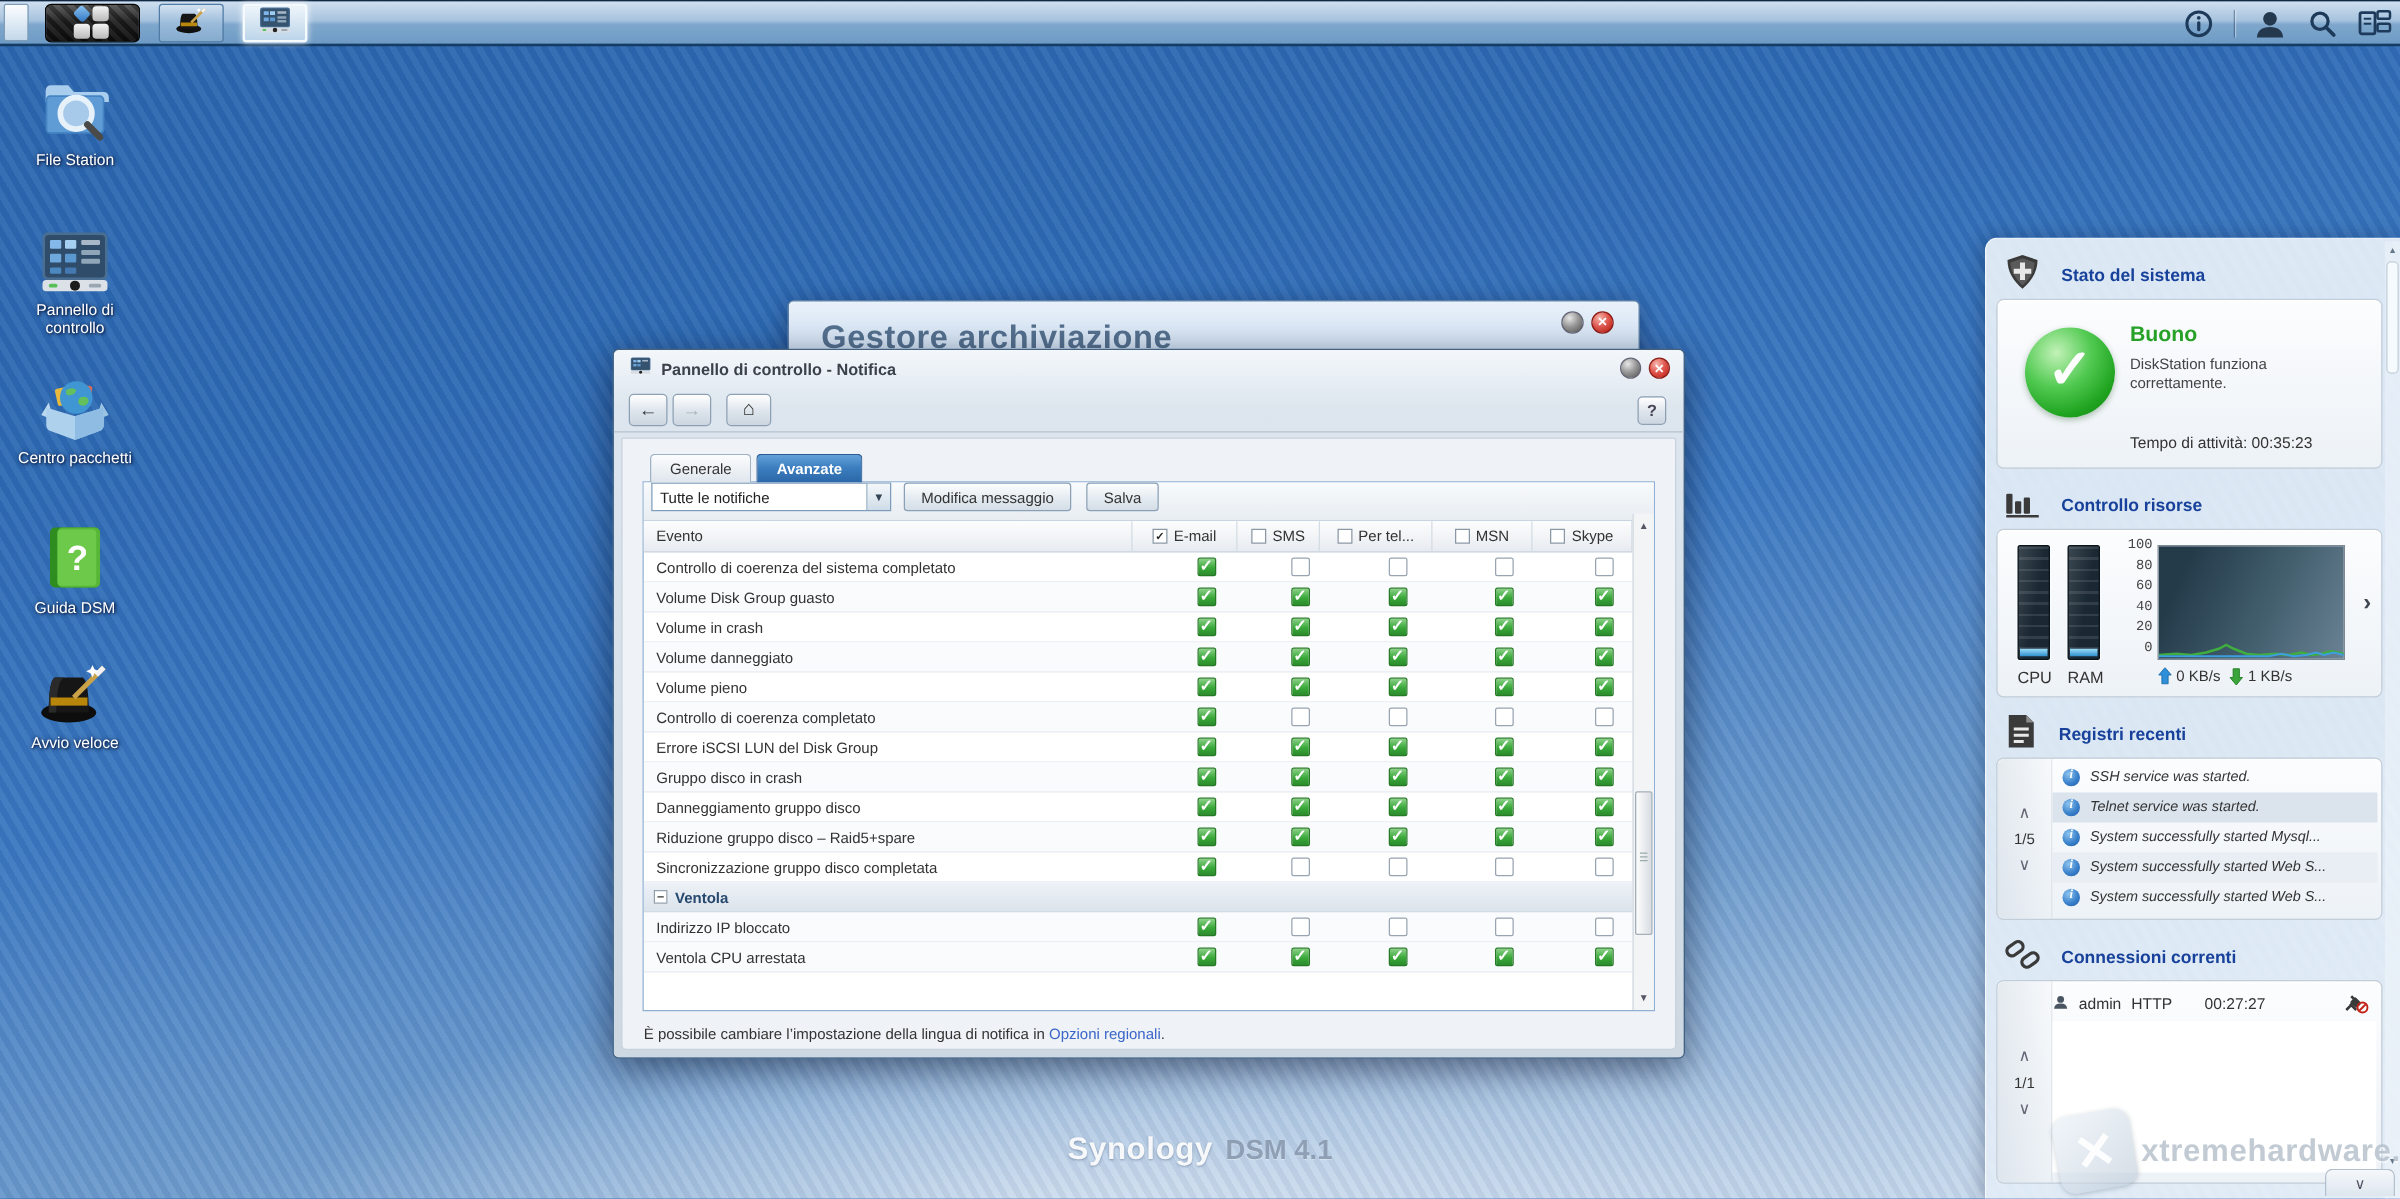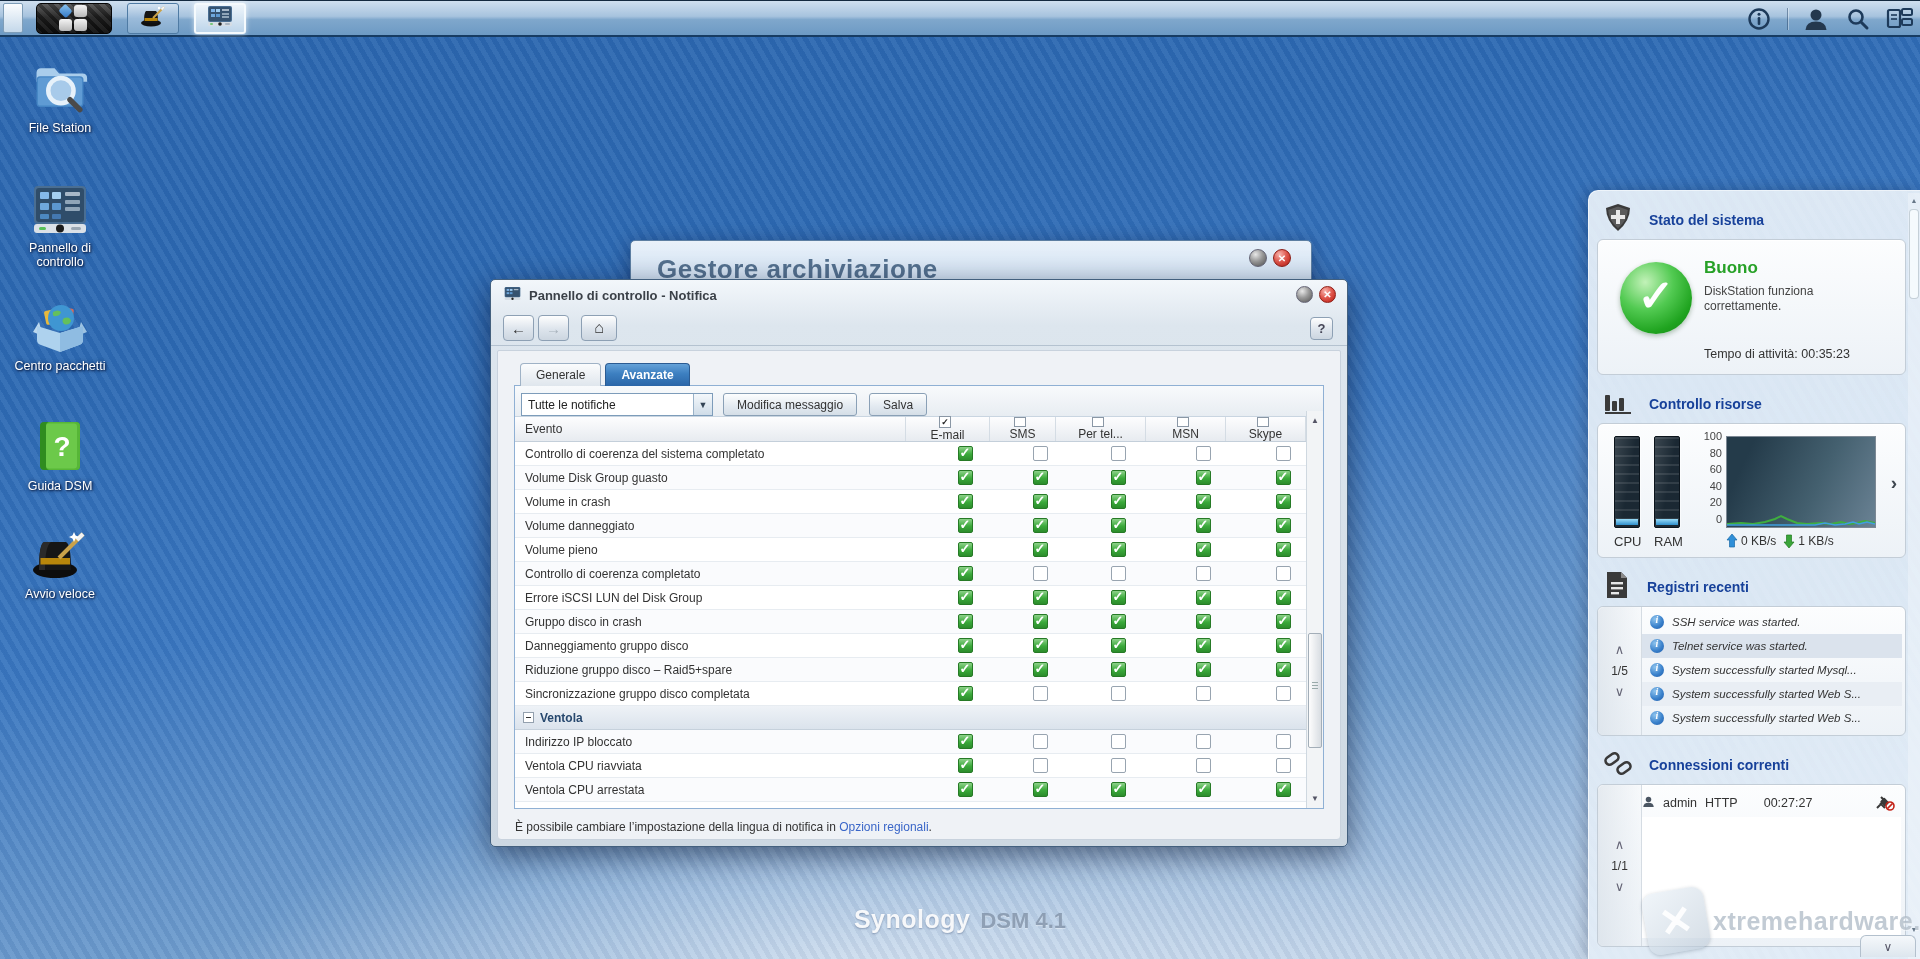--- a/index.html
+++ b/index.html
@@ -85,42 +85,42 @@
 
   .tabs { position:relative; margin:12px 0 0 22px; height:23px; z-index:3; display:flex; gap:4px; }
   .tab { height:23px; padding:0 15px; display:flex; align-items:center; font-size:12px;
     border:1px solid #9fb2c6; border-bottom:none; border-radius:4px 4px 0 0;
     background:linear-gradient(#fbfcfd,#dfe6ed); color:#333; }
   .tab.active { background:linear-gradient(#64a1d8 0%, #3c7fc0 45%, #2b66a8 100%);
     border-color:#2b5b92; color:#fff; font-weight:bold; }
   .panel { position:relative; margin:-1px 16px 0 16px; height:424px; background:#fff;
     border:1px solid #8fb0d4; }
   .panel-toolbar { height:31px; background:linear-gradient(#f8fafc,#e8edf2); border-bottom:1px solid #c9d5e1;
-    display:flex; align-items:flex-end; }
+    display:flex; align-items:flex-start; }
   .dropdown { width:192px; height:23px; margin-left:6px; border:1px solid #7d9cba; background:#fff;
     display:flex; align-items:center; font-size:12px; color:#222; position:relative; }
   .dropdown .dval { margin-left:6px; flex:1; }
   .dropdown .darrow { width:19px; height:21px; border-left:1px solid #9ab2c8;
     background:linear-gradient(#f4f8fb,#cfdce8); display:flex; align-items:center; justify-content:center;
     font-size:9px; color:#345; }
   .pbtn { height:23px; padding:0 13px; margin-left:10px; border:1px solid #8aa0b6; border-radius:3px;
     background:linear-gradient(#fdfefe,#e2e9f0 60%,#d5dee7); font-size:12px; color:#333;
     display:flex; align-items:center; }
   .pbtn.save { margin-left:12px; }
 
   .thead { height:25px; display:flex; background:linear-gradient(#fdfdfe,#e7ebf0); border-bottom:1px solid #c4cfda;
     font-size:12px; color:#333; }
   .th { display:flex; align-items:center; border-right:1px solid #d4dce4; }
   .th.evt { flex:1; padding-left:10px; }
   .th .mini-cb { width:12px; height:12px; border:1px solid #8a97a5; background:#fff; margin-right:5px;
     display:flex; align-items:center; justify-content:center; }
   .th .mini-cb.on::after { content:"✓"; font-size:9px; color:#222; font-weight:bold; }
   .th.c0{width:84px;} .th.c1{width:66px;} .th.c2{width:90px;} .th.c3{width:80px;} .th.c4{width:80px;}
   .th.sbspace{width:17px; border-right:none;}
-  .th.chan { justify-content:center;flex-direction:column; }
+  .th.chan { justify-content:center; }
 
   .tbody { position:relative; height:367px; overflow:hidden; }
   .trow { height:24px; display:flex; align-items:center; border-bottom:1px solid #e7ecf1; font-size:12px; color:#333; }
   .trow.alt { background:#fafbfd; }
   .trow .rl { flex:1; padding-left:10px; white-space:nowrap; overflow:hidden; }
   .trow .cc { display:flex; align-items:center; justify-content:center; }
   .trow .cc.c0{width:84px;} .trow .cc.c1{width:66px;} .trow .cc.c2{width:90px;} .trow .cc.c3{width:80px;} .trow .cc.c4{width:80px;}
   .cb { width:15px; height:15px; border:1px solid #98a4b0; background:#fff; border-radius:2px; position:relative; }
   .cb.on { background:linear-gradient(#8ed28a 0%, #3aa93a 55%, #2c8c2c 100%); border-color:#267a26; }
   .cb.on::after { content:"✓"; position:absolute; left:1px; top:-2px; color:#fff; font-size:13px; font-weight:bold; }
@@ -165,21 +165,21 @@
     border-radius:2px; overflow:hidden; box-shadow:0 0 0 1px rgba(255,255,255,0.5); }
   .meter::before { content:""; position:absolute; inset:0;
     background:linear-gradient(100deg, rgba(255,255,255,0.16), rgba(255,255,255,0.02) 55%),
       repeating-linear-gradient(180deg, rgba(255,255,255,0.10) 0 2px, rgba(255,255,255,0) 2px 9px); }
   .meter .fill { position:absolute; left:1px; right:1px; bottom:2px; height:6px;
     background:linear-gradient(#9adcf8,#2f8fcc); }
   .meter.cpu { left:16px; } .meter.ram { left:56px; }
   .mlabel { position:absolute; top:110px; font-size:13px; color:#333; width:26px; text-align:left; }
   .mlabel.cpu { left:16px; } .mlabel.ram { left:56px; }
   .gticks { position:absolute; left:92px; top:6px; width:32px; height:100px; }
-  .gticks div { height:16.5px; text-align:right; font-size:11px; color:#444; }
+  .gticks div { height:16.5px; text-align:right; font-size:11px; color:#444;font-family:Liberation Mono, monospace; }
   .gplot { position:absolute; left:128px; top:12px; width:150px; height:92px; border:1px solid #7c8894;
     background:linear-gradient(295deg, #6a8294 0%, #44606f 40%, #243b4a 85%); }
   .garrow { position:absolute; right:8px; top:48px; font-size:19px; font-weight:bold; color:#3f4750; }
   .kbs { position:absolute; left:128px; top:110px; display:flex; align-items:center; font-size:12px; color:#333; gap:3px; }
 
   .card-logs { height:130px; }
   .pagcol { position:absolute; left:0; top:0; bottom:0; width:44px; border-right:1px solid #d5dce3;
     background:linear-gradient(90deg, rgba(210,219,228,0.55), rgba(236,241,246,0.3));
     border-radius:6px 0 0 6px; display:flex; flex-direction:column; align-items:center; justify-content:center; gap:8px; }
   .pagcol .pa { font-size:13px; color:#667; line-height:12px; }
@@ -687,38 +687,20 @@
             <div class="cc c4">
               <span class="cb"></span>
             </div>
           </div>
           <div class="trow group">
             <span class="collapse-box"></span>
             <span class="gl">Ventola</span>
           </div>
           <div class="trow alt">
             <div class="rl">Indirizzo IP bloccato</div>
-            <div class="cc c0">
-              <span class="cb on"></span>
-            </div>
-            <div class="cc c1">
-              <span class="cb"></span>
-            </div>
-            <div class="cc c2">
-              <span class="cb"></span>
-            </div>
-            <div class="cc c3">
-              <span class="cb"></span>
-            </div>
-            <div class="cc c4">
-              <span class="cb"></span>
-            </div>
-          </div>
-          <div class="trow">
-            <div class="rl">Ventola CPU riavviata</div>
             <div class="cc c0">
               <span class="cb on"></span>
             </div>
             <div class="cc c1">
               <span class="cb"></span>
             </div>
             <div class="cc c2">
               <span class="cb"></span>
             </div>
             <div class="cc c3">

